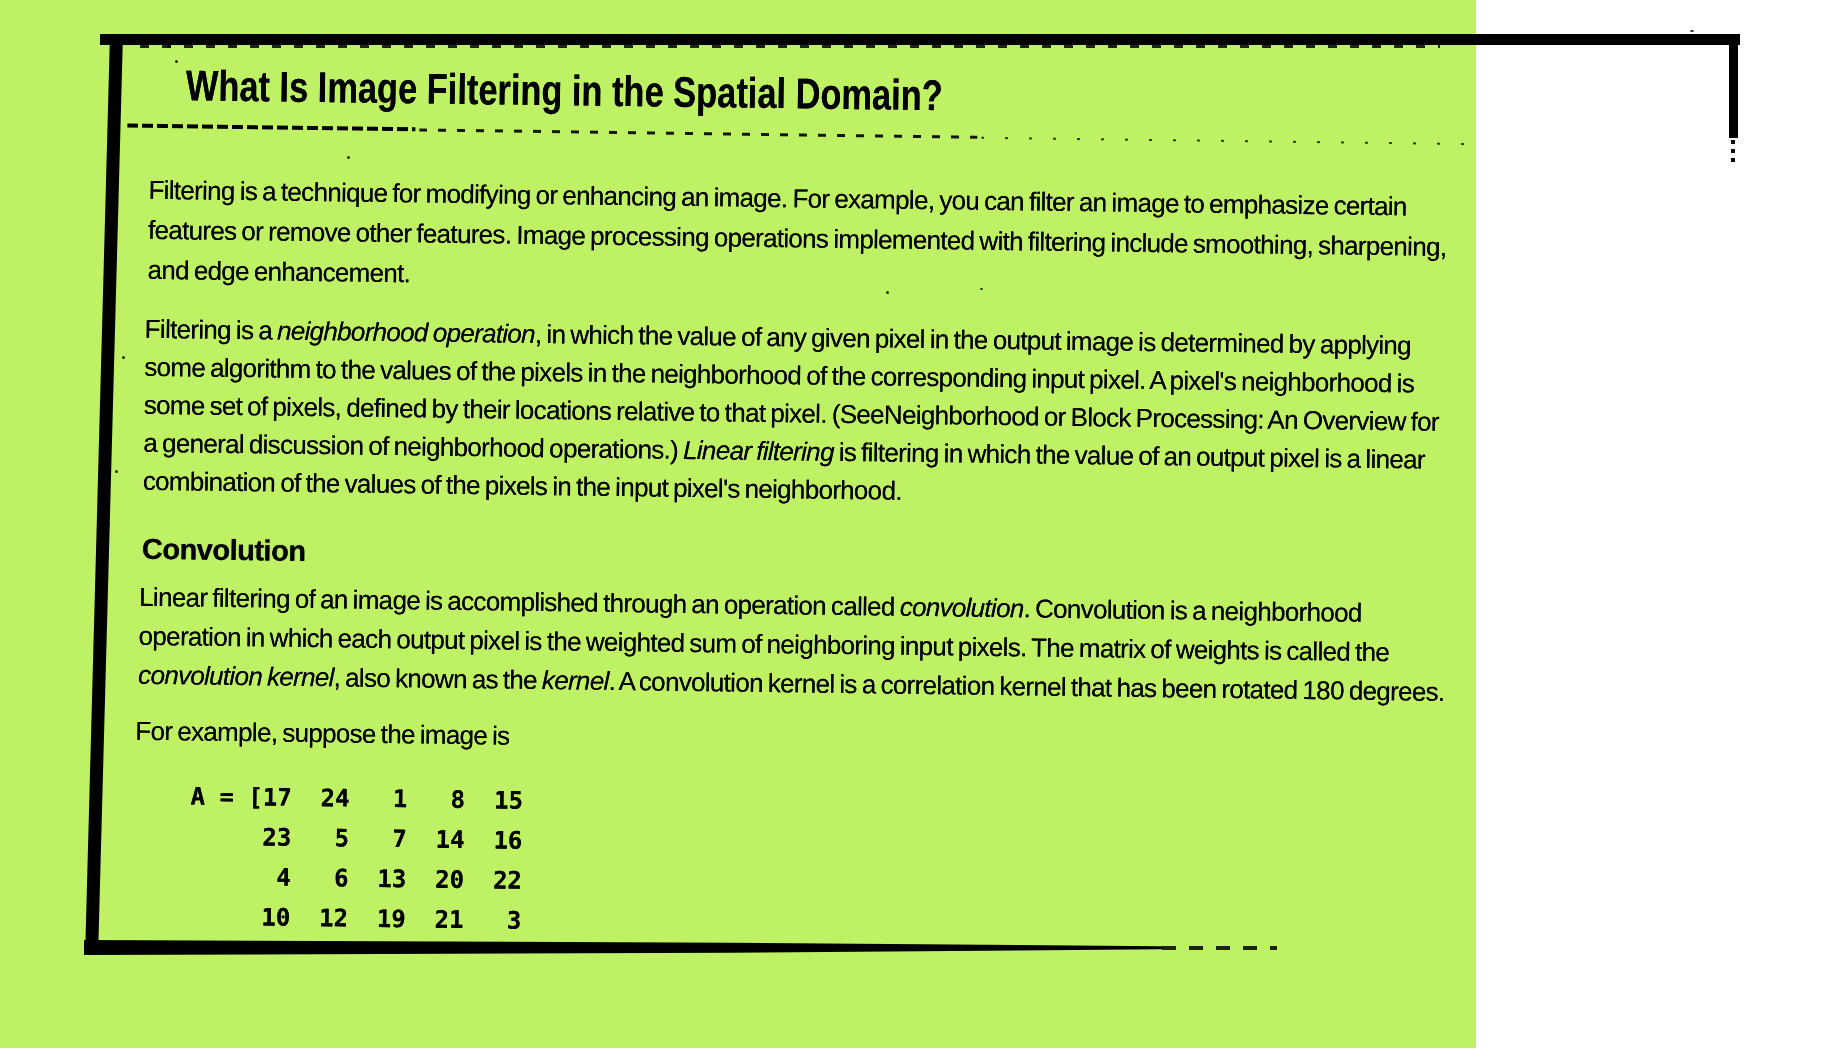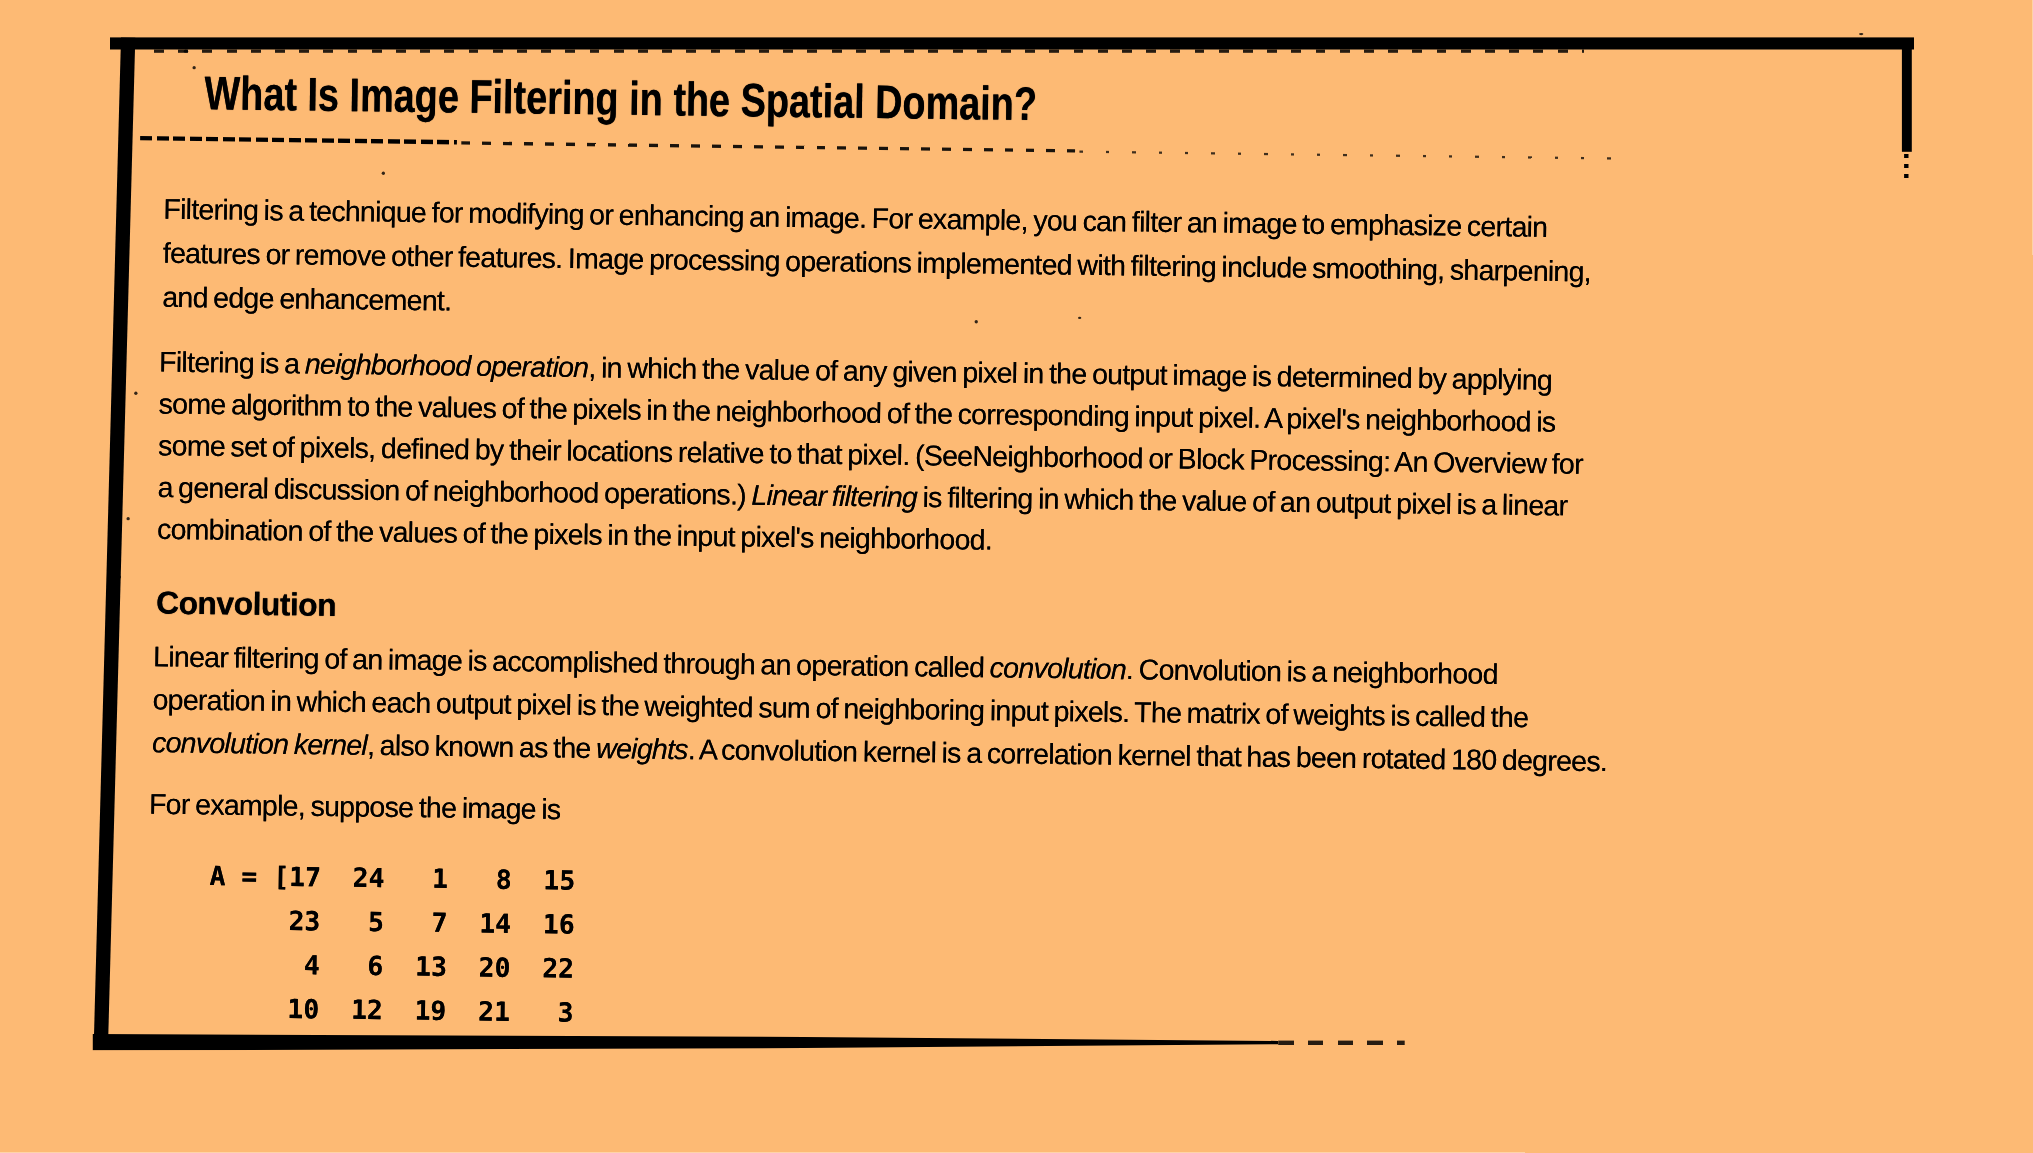--- a/index.html
+++ b/index.html
@@ -1,17 +1,17 @@
 <!DOCTYPE html>
 <html><head>
 <meta charset="utf-8">
 <style>
   html,body{margin:0;padding:0;background:#ffffff;}
   body{width:1848px;height:1048px;overflow:hidden;font-family:"Liberation Sans",sans-serif;color:#000;}
-  .canvas{position:relative;width:1848px;height:1048px;background:#fdba74;}
+  .canvas{position:relative;width:1476px;height:1048px;background:#bef264;}
 
   
   .border-top{position:absolute;left:100px;top:34px;width:1640px;height:11px;background:#000;}
   .border-top-ragged{position:absolute;left:140px;top:45px;width:1300px;height:3px;
     background:repeating-linear-gradient(90deg,#000 0 9px,transparent 9px 22px);opacity:.85;}
   .border-left{position:absolute;left:110px;top:34px;width:13px;height:916px;background:#000;
     transform:rotate(1.55deg);transform-origin:left top;}
   .border-right{position:absolute;left:1729px;top:36px;width:9px;height:102px;background:#000;}
   .border-right-tail{position:absolute;left:1731px;top:140px;width:4px;height:26px;
     background:repeating-linear-gradient(180deg,#000 0 4px,transparent 4px 9px);}
@@ -88,21 +88,21 @@
       <div class="line"><span>some set of pixels, defined by their locations relative to that pixel. (SeeNeighborhood or Block Processing: An Overview for</span></div>
       <div class="line"><span>a general discussion of neighborhood operations.) </span><i>Linear filtering</i><span> is filtering in which the value of an output pixel is a linear</span></div>
       <div class="line"><span>combination of the values of the pixels in the input pixel's neighborhood.</span></div>
     </div>
 
     <h2 class="section-heading">Convolution</h2>
 
     <div class="para p3">
       <div class="line"><span>Linear filtering of an image is accomplished through an operation called </span><i>convolution</i><span>. Convolution is a neighborhood</span></div>
       <div class="line"><span>operation in which each output pixel is the weighted sum of neighboring input pixels. The matrix of weights is called the</span></div>
-      <div class="line"><i>convolution kernel</i><span>, also known as the </span><i>weights</i><span>. A convolution kernel is a correlation kernel that has been rotated 180 degrees.</span></div>
+      <div class="line"><i>convolution kernel</i><span>, also known as the </span><i>kernel</i><span>. A convolution kernel is a correlation kernel that has been rotated 180 degrees.</span></div>
     </div>
 
     <div class="example-intro">For example, suppose the image is</div>
 
     <pre class="matrix">A = [17  24   1   8  15
      23   5   7  14  16
       4   6  13  20  22
      10  12  19  21   3</pre>
 
   </div>

